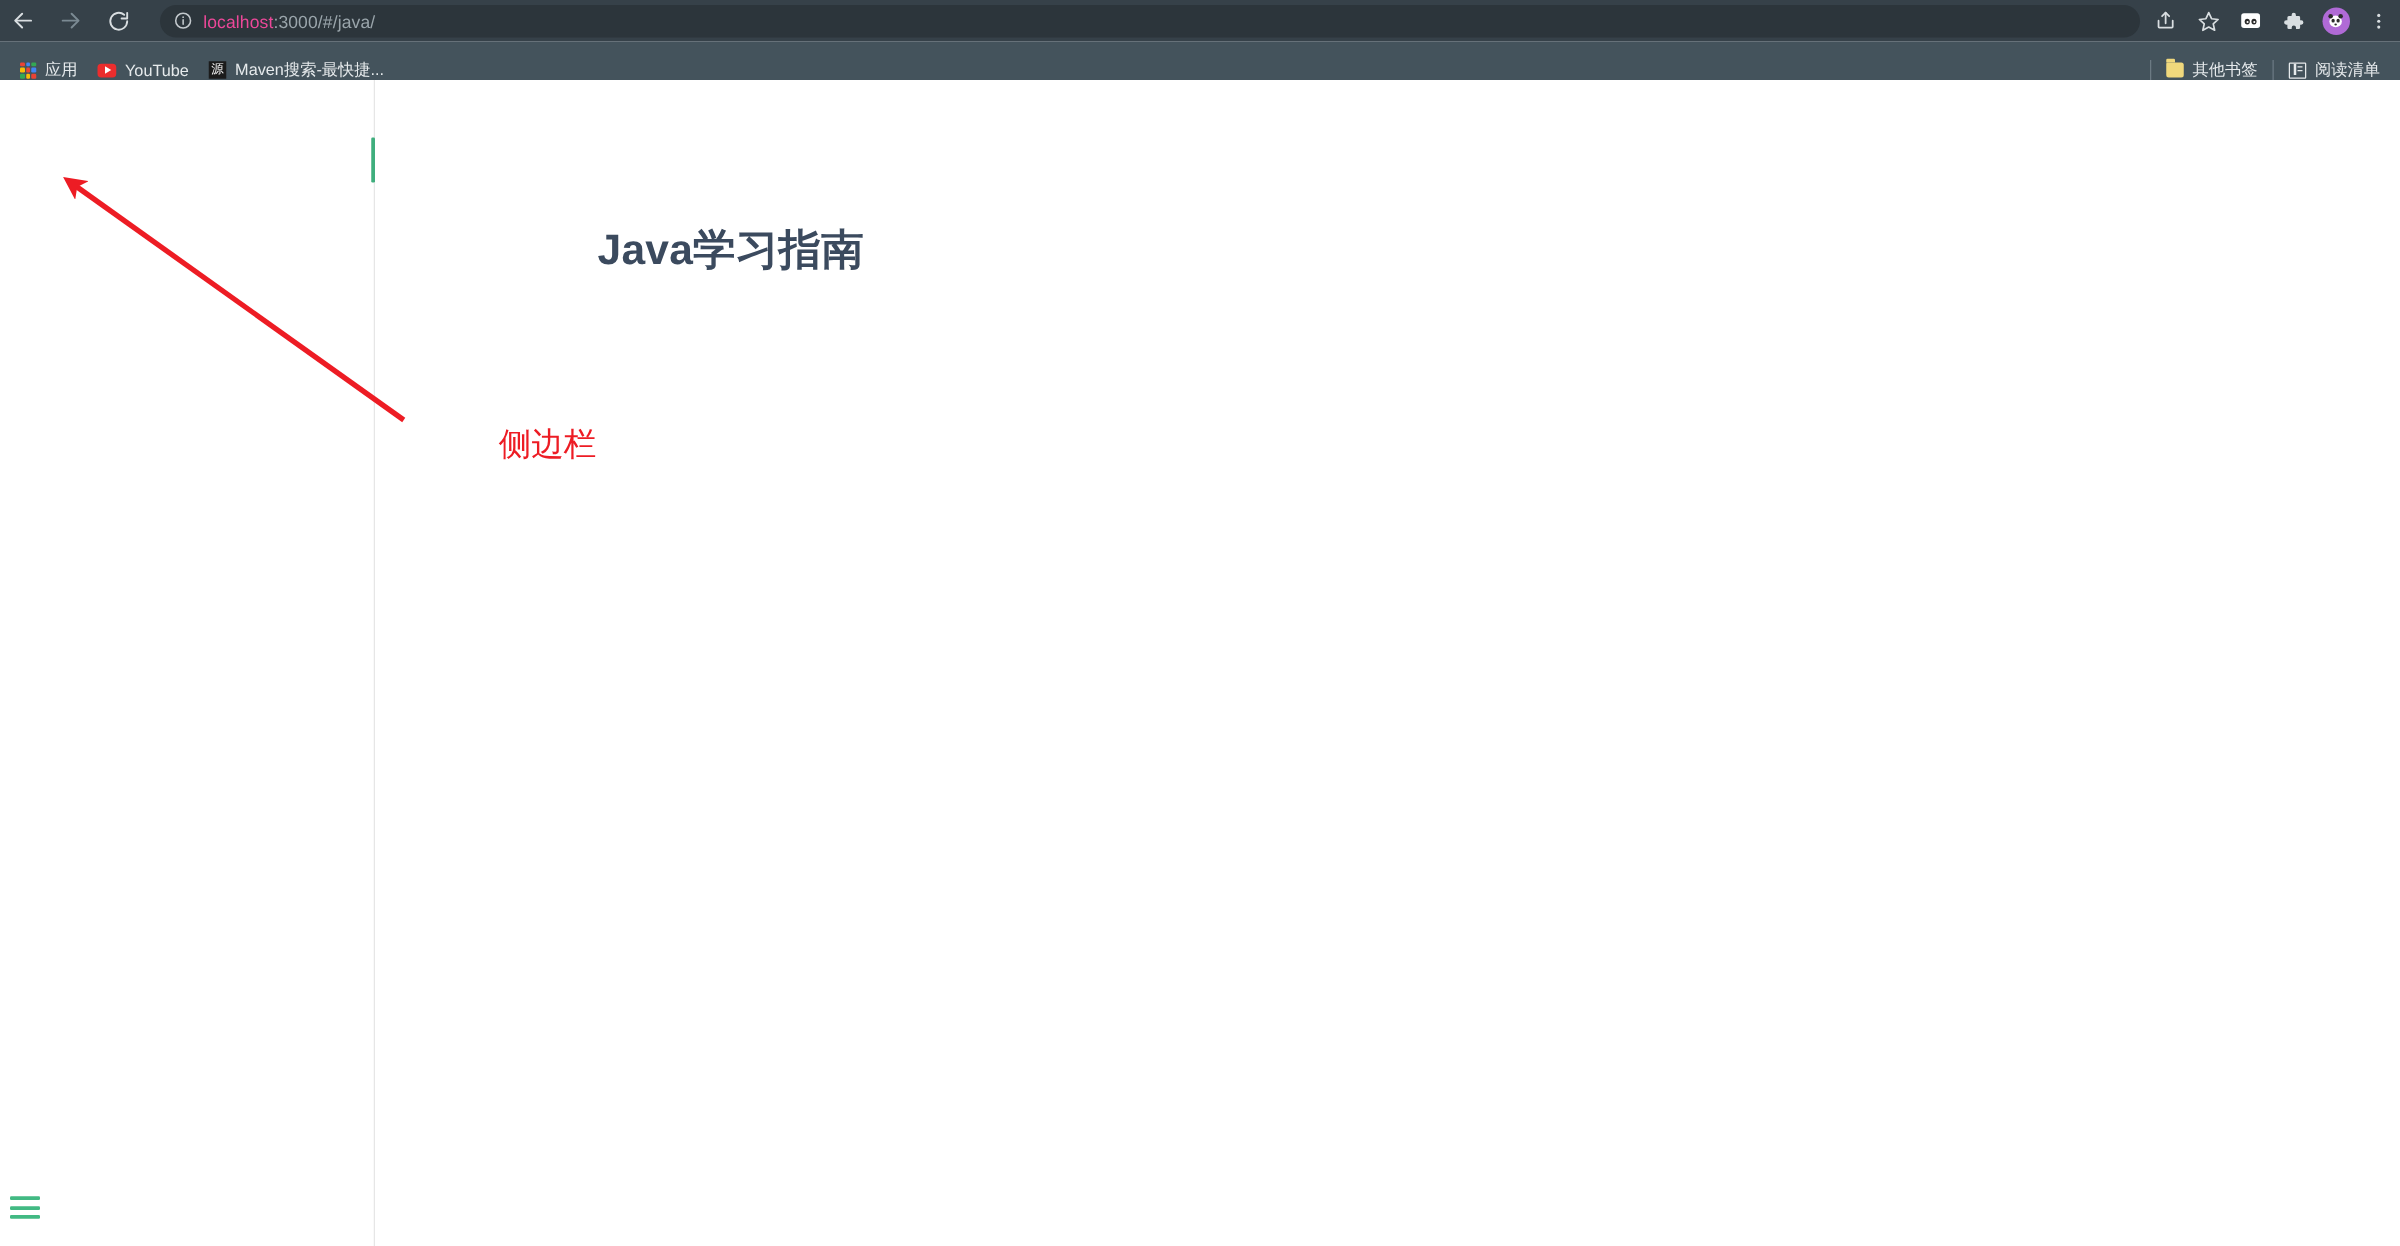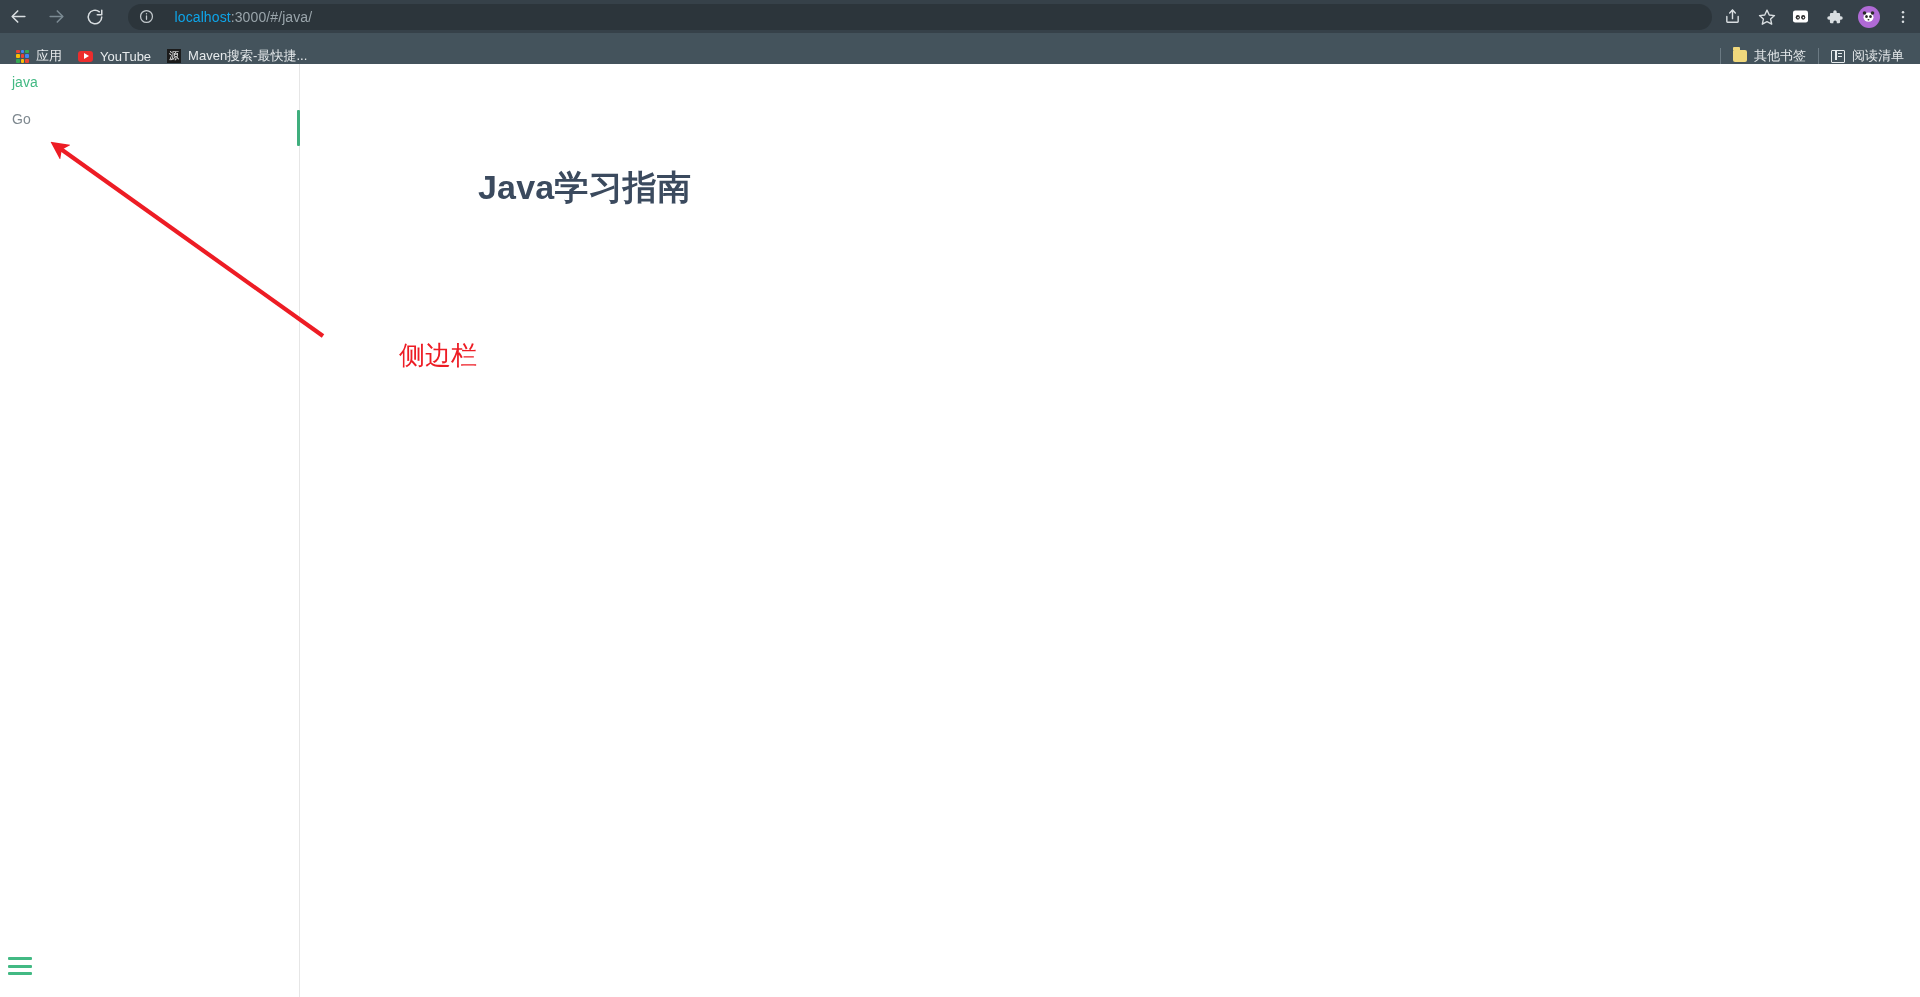--- a/index.html
+++ b/index.html
@@ -32,21 +32,21 @@
     background:#2c353b;
     border-radius:13px;
     display:flex; align-items:center;
     padding:0 11px;
   }
   #site-info-icon { color:#c3c9cd; display:flex; align-items:center; margin-right:9px; }
   #url-text {
     font-size:14px; color:#9aa5ab; white-space:nowrap;
     letter-spacing:.1px;
   }
-  #url-text .host { color:#0ea5e9;margin-left:12px; }
+  #url-text .host { color:#ec4899; }
 
   #toolbar-actions { display:flex; align-items:center; margin-left:4px; }
   .tb-icon {
     width:34px; height:33px;
     display:flex; align-items:center; justify-content:center;
     color:#d9dee1;
   }
 
   #avatar-icon {
     width:22px; height:22px; border-radius:50%;
@@ -120,21 +120,21 @@
     background:#e6e6e6;
   }
   #sidebar-drag-handle {
     position:absolute; left:297px; top:46px;
     width:3px; height:36px;
     background:#3fae7d;
     border-radius:1px;
   }
 
   
-  #content { position:absolute; left:300px; top:4px; right:0; height:656px; background:#ffffff; }
+  #content { position:absolute; left:300px; top:16px; right:0; height:656px; background:#ffffff; }
   #page-title {
     position:absolute; left:178px; top:97px;
     font-size:34px; font-weight:bold;
     color:#3b4a5e;
     letter-spacing:.2px;
     white-space:nowrap;
   }
 
   
   #annotation-layer {
@@ -281,28 +281,20 @@
         <span class="bm-label">阅读清单</span>
       </div>
     </div>
 
   </div>
 </div>
 
 <div id="page-viewport">
 
   <div id="sidebar">
-    <div id="summary-list">
-      <div class="summary-item active">
-        <span>java</span>
-      </div>
-      <div class="summary-item">
-        <span>Go</span>
-      </div>
-    </div>
 
     <div id="sidebar-toggle">
       <i></i>
         <i></i>
         <i></i>
     </div>
   </div>
 
   <div id="sidebar-divider"></div>
   <div id="sidebar-drag-handle"></div>

